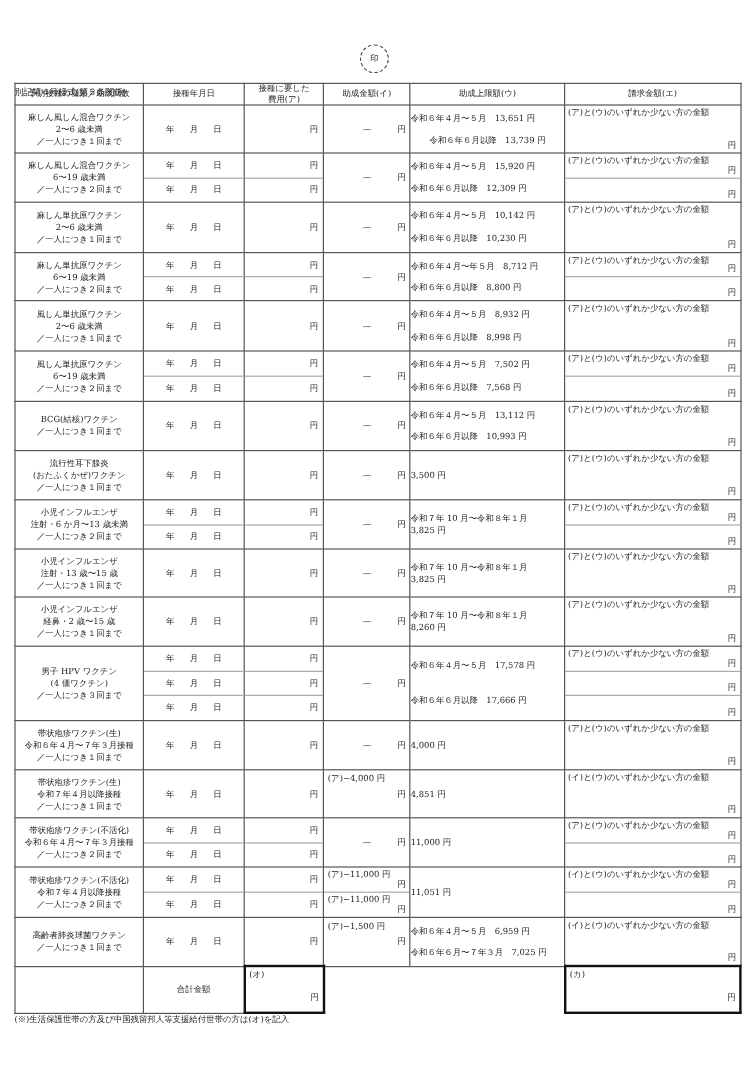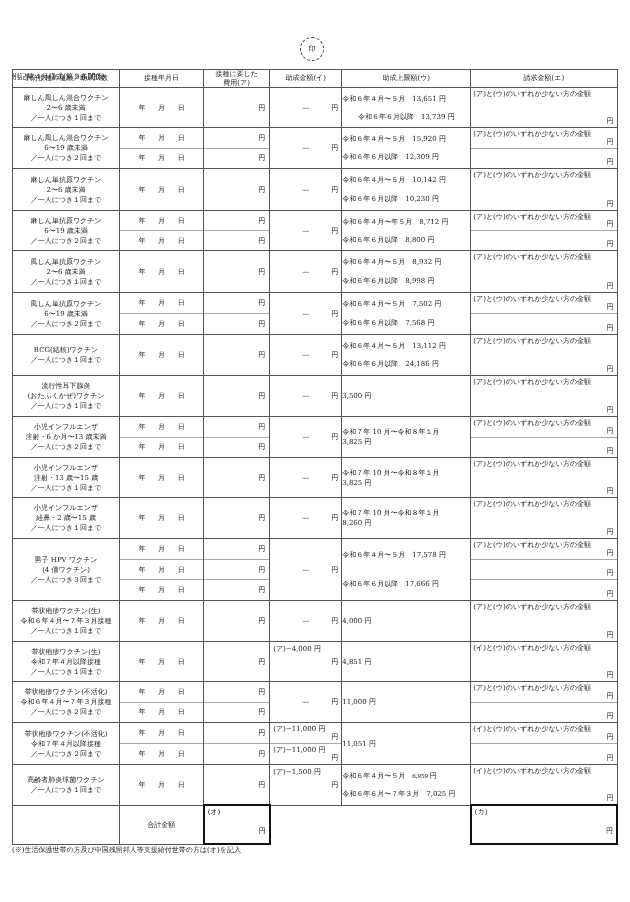--- a/index.html
+++ b/index.html
@@ -386,21 +386,21 @@
         </td>
         <td>
           <div class="dashcell" style="height: 40px;">
             <span class="dash">—</span>
             <span class="yen-r">円</span>
           </div>
         </td>
         <td class="limit">
           <div class="limit2" style="height: 37px;">
             <div style="white-space: nowrap;">令和６年４月〜５月　13,112 円</div>
-            <div style="white-space: nowrap;">令和６年６月以降　24,186 円</div>
+            <div style="white-space: nowrap;">令和６年６月以降　10,993 円</div>
           </div>
         </td>
         <td>
           <div class="claim" style="height: 40px;">
             <span class="note">(ア)と(ウ)のいずれか少ない方の金額</span>
             <span class="yen-r">円</span>
           </div>
         </td>
       </tr>
       <tr style="height: 41px;">
@@ -858,21 +858,21 @@
           </div>
         </td>
         <td>
           <div class="amtcell" style="height: 39px;">
             <span class="amt">(ア)−1,500 円</span>
             <span class="yen-r">円</span>
           </div>
         </td>
         <td class="limit">
           <div class="limit2" style="height: 36px;">
-            <div style="white-space: nowrap; font-family: Liberation Serif, serif;">令和６年４月〜５月　6,959 円</div>
+            <div style="white-space: nowrap;">令和６年４月〜５月　6,959 円</div>
             <div style="white-space: nowrap;">令和６年６月〜７年３月　7,025 円</div>
           </div>
         </td>
         <td>
           <div class="claim" style="height: 39px;">
             <span class="note">(イ)と(ウ)のいずれか少ない方の金額</span>
             <span class="yen-r">円</span>
           </div>
         </td>
       </tr>

